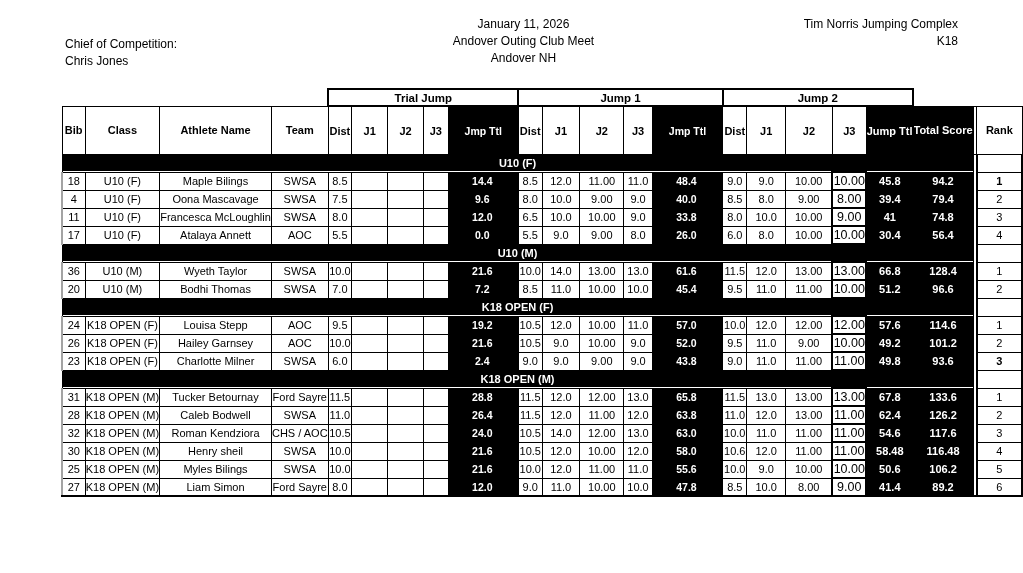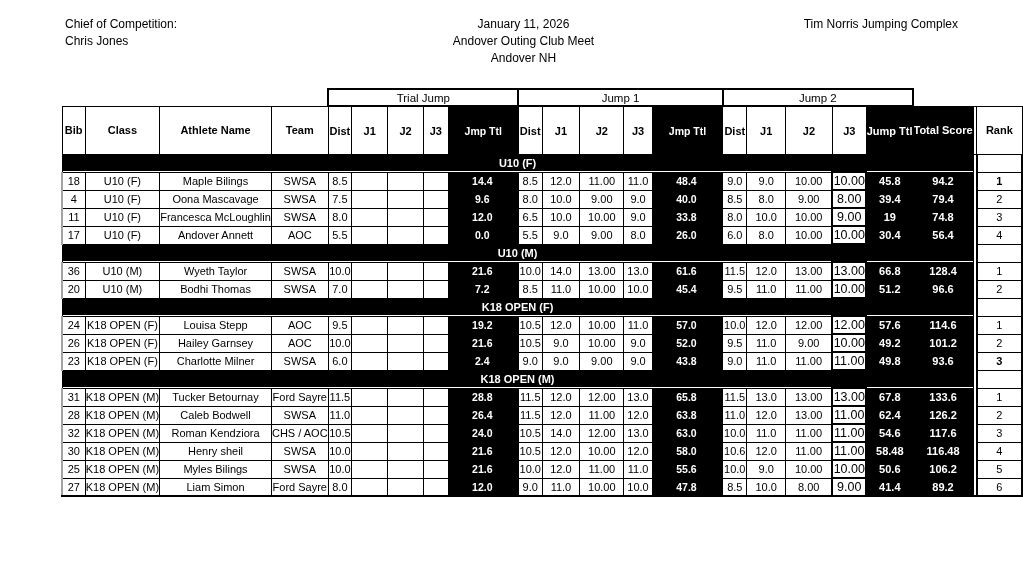--- a/index.html
+++ b/index.html
@@ -1,29 +1,29 @@
 <!DOCTYPE html>
 <html><head>
 <meta charset="utf-8">
 <style>
   html,body{margin:0;padding:0;background:#e8e8e8;}
   #sheet{position:relative;width:1023px;height:573px;background:#ffffff;
          font-family:"Liberation Sans",sans-serif;color:#000;overflow:hidden;}
   
   .hdr{position:absolute;top:16px;font-size:12px;line-height:17px;}
-  .hdr-left{left:65px;text-align:left;}
+  .hdr-left{left:65px;text-align:left;margin-top:20px;}
   .hdr-center{left:12px;width:1023px;text-align:center;}
   .hdr-right{right:65px;text-align:right;}
   
   #tbl-wrap{position:absolute;left:61px;top:88px;}
   table{border-collapse:collapse;table-layout:fixed;font-size:11px;}
   td,th{padding:0;height:16px;text-align:center;vertical-align:middle;
         overflow:hidden;white-space:nowrap;font-weight:normal;}
   tr.grp-row td{height:15px;border:none;background:#fff;}
-  tr.grp-row td.grp-box{border:2px solid #000;font-weight:normal;font-size:11.5px;}
+  tr.grp-row td.grp-box{border:2px solid #000;font-weight:bold;font-size:11.5px;}
   tr.head-row td{height:15px;border:1px solid #000;font-weight:bold;}
   tbody td{border:1px solid #000;}
   td.blk{background:#000;color:#fff;font-weight:bold;border-color:#000;}
   td.mini{padding-right:2px;font-size:10.5px;}
   td.minihead{font-size:10.5px;text-align:center;padding:16px;}
   td.j23{font-size:12.5px;border-width:2px;}
   td.spacer{border:none;background:#fff;width:3px;padding:0;}
   td.rank-cell{border:1px solid #000;border-left:2px solid #000;border-right:2px solid #000;}
   td.rank-head{border:1px solid #000;border-left:2px solid #000;border-right:2px solid #000;
                border-bottom:2px solid #7a7a7a;font-weight:bold;text-align:center;}
@@ -43,20 +43,21 @@
   </div>
 
   <div class="hdr hdr-center">
     <div>January 11, 2026</div>
     <div>Andover Outing Club Meet</div>
     <div>Andover NH</div>
   </div>
 
   <div class="hdr hdr-right">
     <div>Tim Norris Jumping Complex</div>
+    <div>K18</div>
   </div>
 
   <div id="tbl-wrap">
     <table>
       <colgroup>
         <col style="width:25px">
           <col style="width:62px">
           <col style="width:112px">
           <col style="width:50px">
         <col style="width:24px">
@@ -177,29 +178,29 @@
             <td class="blk mini">12.0</td>
             <td>6.5</td>
             <td>10.0</td>
             <td>10.00</td>
             <td>9.0</td>
             <td class="blk mini">33.8</td>
             <td>8.0</td>
             <td>10.0</td>
             <td>10.00</td>
             <td class="j23">9.00</td>
-            <td class="blk">19</td>
+            <td class="blk">41</td>
             <td class="blk">74.8</td>
             <td class="spacer"></td>
             <td class="rank-cell">3</td>
           </tr>
           <tr>
             <td class="c-left2">17</td>
             <td>U10 (F)</td>
-            <td>Andover  Annett</td>
+            <td>Atalaya  Annett</td>
             <td>AOC</td>
             <td>5.5</td>
             <td></td>
             <td></td>
             <td></td>
             <td class="blk mini">0.0</td>
             <td>5.5</td>
             <td>9.0</td>
             <td>9.00</td>
             <td>8.0</td>

